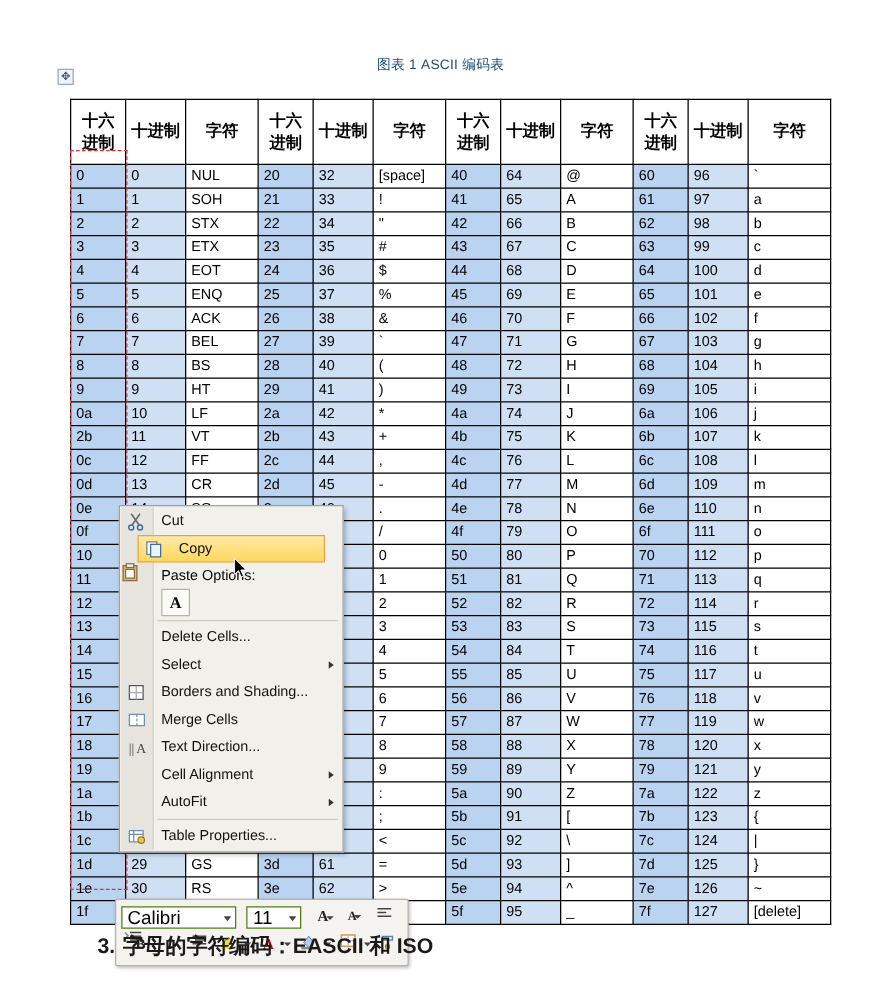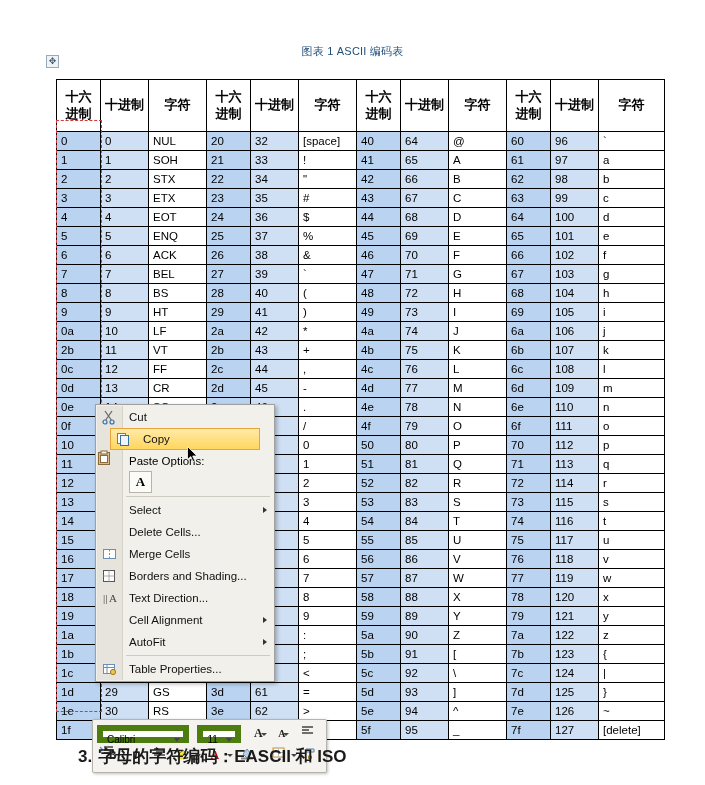--- a/index.html
+++ b/index.html
@@ -198,23 +198,23 @@
     height: 20px;
   }
   #mini-toolbar .row2 {
     position: absolute;
     left: 4px; top: 26px;
     height: 22px;
   }
   .mt-field {
     display: inline-block;
     height: 18px;
-    border: 6px solid #4d7c0f;
+    border: 1px solid #4d7c0f;
     background: #fff;
-    font-size: 10px;
+    font-size: 15px;
     line-height: 18px;
     padding: 0 14px 0 4px;
     position: relative;
     vertical-align: middle;
     box-sizing: border-box;
   }
   .mt-field .caret {
     position: absolute;
     right: 3px; top: 7px;
     width: 0; height: 0;
@@ -769,46 +769,46 @@
       </svg>
     </span>
     <span class="label">Paste Options:</span>
     <span class="ctx-paste-btn">A</span>
   </div>
 
   <div class="ctx-sep"></div>
 
 
   <div class="ctx-item">
+    <span>Delete Cells...</span>
+  </div>
+
+  <div class="ctx-item">
     <span>Select</span>
     <span class="arrow"></span>
   </div>
 
   <div class="ctx-item">
-    <span>Delete Cells...</span>
+    <span class="ico">
+      <svg width="17" height="16" viewBox="0 0 17 16">
+        <rect x="2.5" y="2.5" width="11" height="11" fill="#fdfdfd" stroke="#555"></rect>
+        <path d="M2.5 8 h11 M8 2.5 v11" stroke="#aaa"></path>
+      </svg>
+    </span>
+    <span>Borders and Shading...</span>
   </div>
 
   <div class="ctx-item">
     <span class="ico">
       <svg width="17" height="16" viewBox="0 0 17 16">
         <rect x="2.5" y="3.5" width="12" height="9" fill="#fff" stroke="#6b8fb5"></rect>
         <path d="M8.5 3.5 v9" stroke="#6b8fb5" stroke-dasharray="2,1.5"></path>
       </svg>
     </span>
     <span>Merge Cells</span>
-  </div>
-
-  <div class="ctx-item">
-    <span class="ico">
-      <svg width="17" height="16" viewBox="0 0 17 16">
-        <rect x="2.5" y="2.5" width="11" height="11" fill="#fdfdfd" stroke="#555"></rect>
-        <path d="M2.5 8 h11 M8 2.5 v11" stroke="#aaa"></path>
-      </svg>
-    </span>
-    <span>Borders and Shading...</span>
   </div>
 
   <div class="ctx-item">
     <span class="ico">
       <svg width="17" height="16" viewBox="0 0 17 16">
         <text x="2" y="12" font-size="11" font-family="Liberation Serif, serif" fill="#444">||</text>
         <text x="8" y="12" font-size="11" font-family="Liberation Serif, serif" fill="#444">A</text>
       </svg>
     </span>
     <span>Text Direction...</span>

